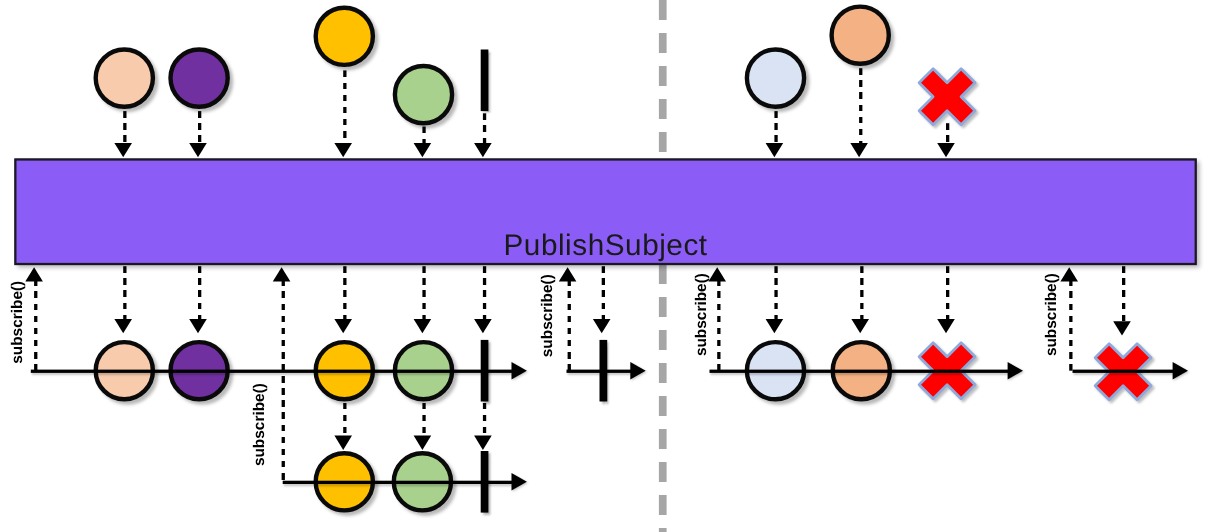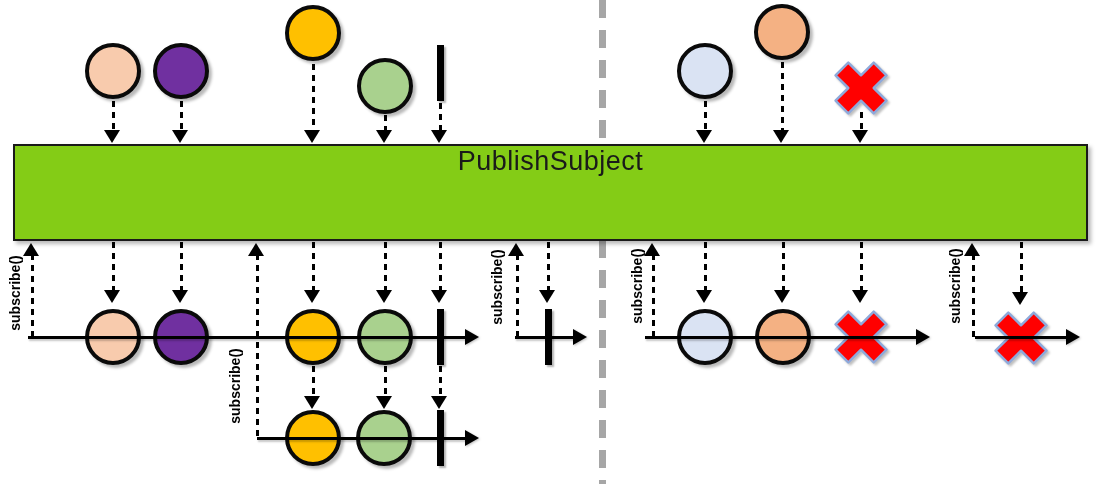--- a/index.html
+++ b/index.html
@@ -40,22 +40,22 @@
   .vlabel{
     position:absolute;width:100px;height:18px;line-height:18px;text-align:center;
     transform:rotate(-90deg);font-weight:bold;font-size:14px;color:#000;
     white-space:nowrap;
   }
   #divider{
     position:absolute;top:0;bottom:0;width:7px;
     background:repeating-linear-gradient(180deg,#a6a6a6 0 18px,transparent 18px 30px);
   }
   #subject-box{
-    position:absolute;background:#84cc16;border:2px solid #1a1a1a;box-sizing:border-box;
-    display:flex;align-items:flex-start;justify-content:center;
+    position:absolute;background:#8b5cf6;border:2px solid #1a1a1a;box-sizing:border-box;
+    display:flex;align-items:flex-end;justify-content:center;
     box-shadow:3px 3px 4px rgba(0,0,0,.28);
   }
   #subject-box span{font-size:27px;color:#1a1a1a;letter-spacing:.5px;}
 </style>
 </head>
 <body>
 
 <div id="stage">
   <div id="divider" style="left: 599px;"></div>
   <div id="subject-box" style="left: 13px; top: 144px; width: 1075px; height: 97px;">

